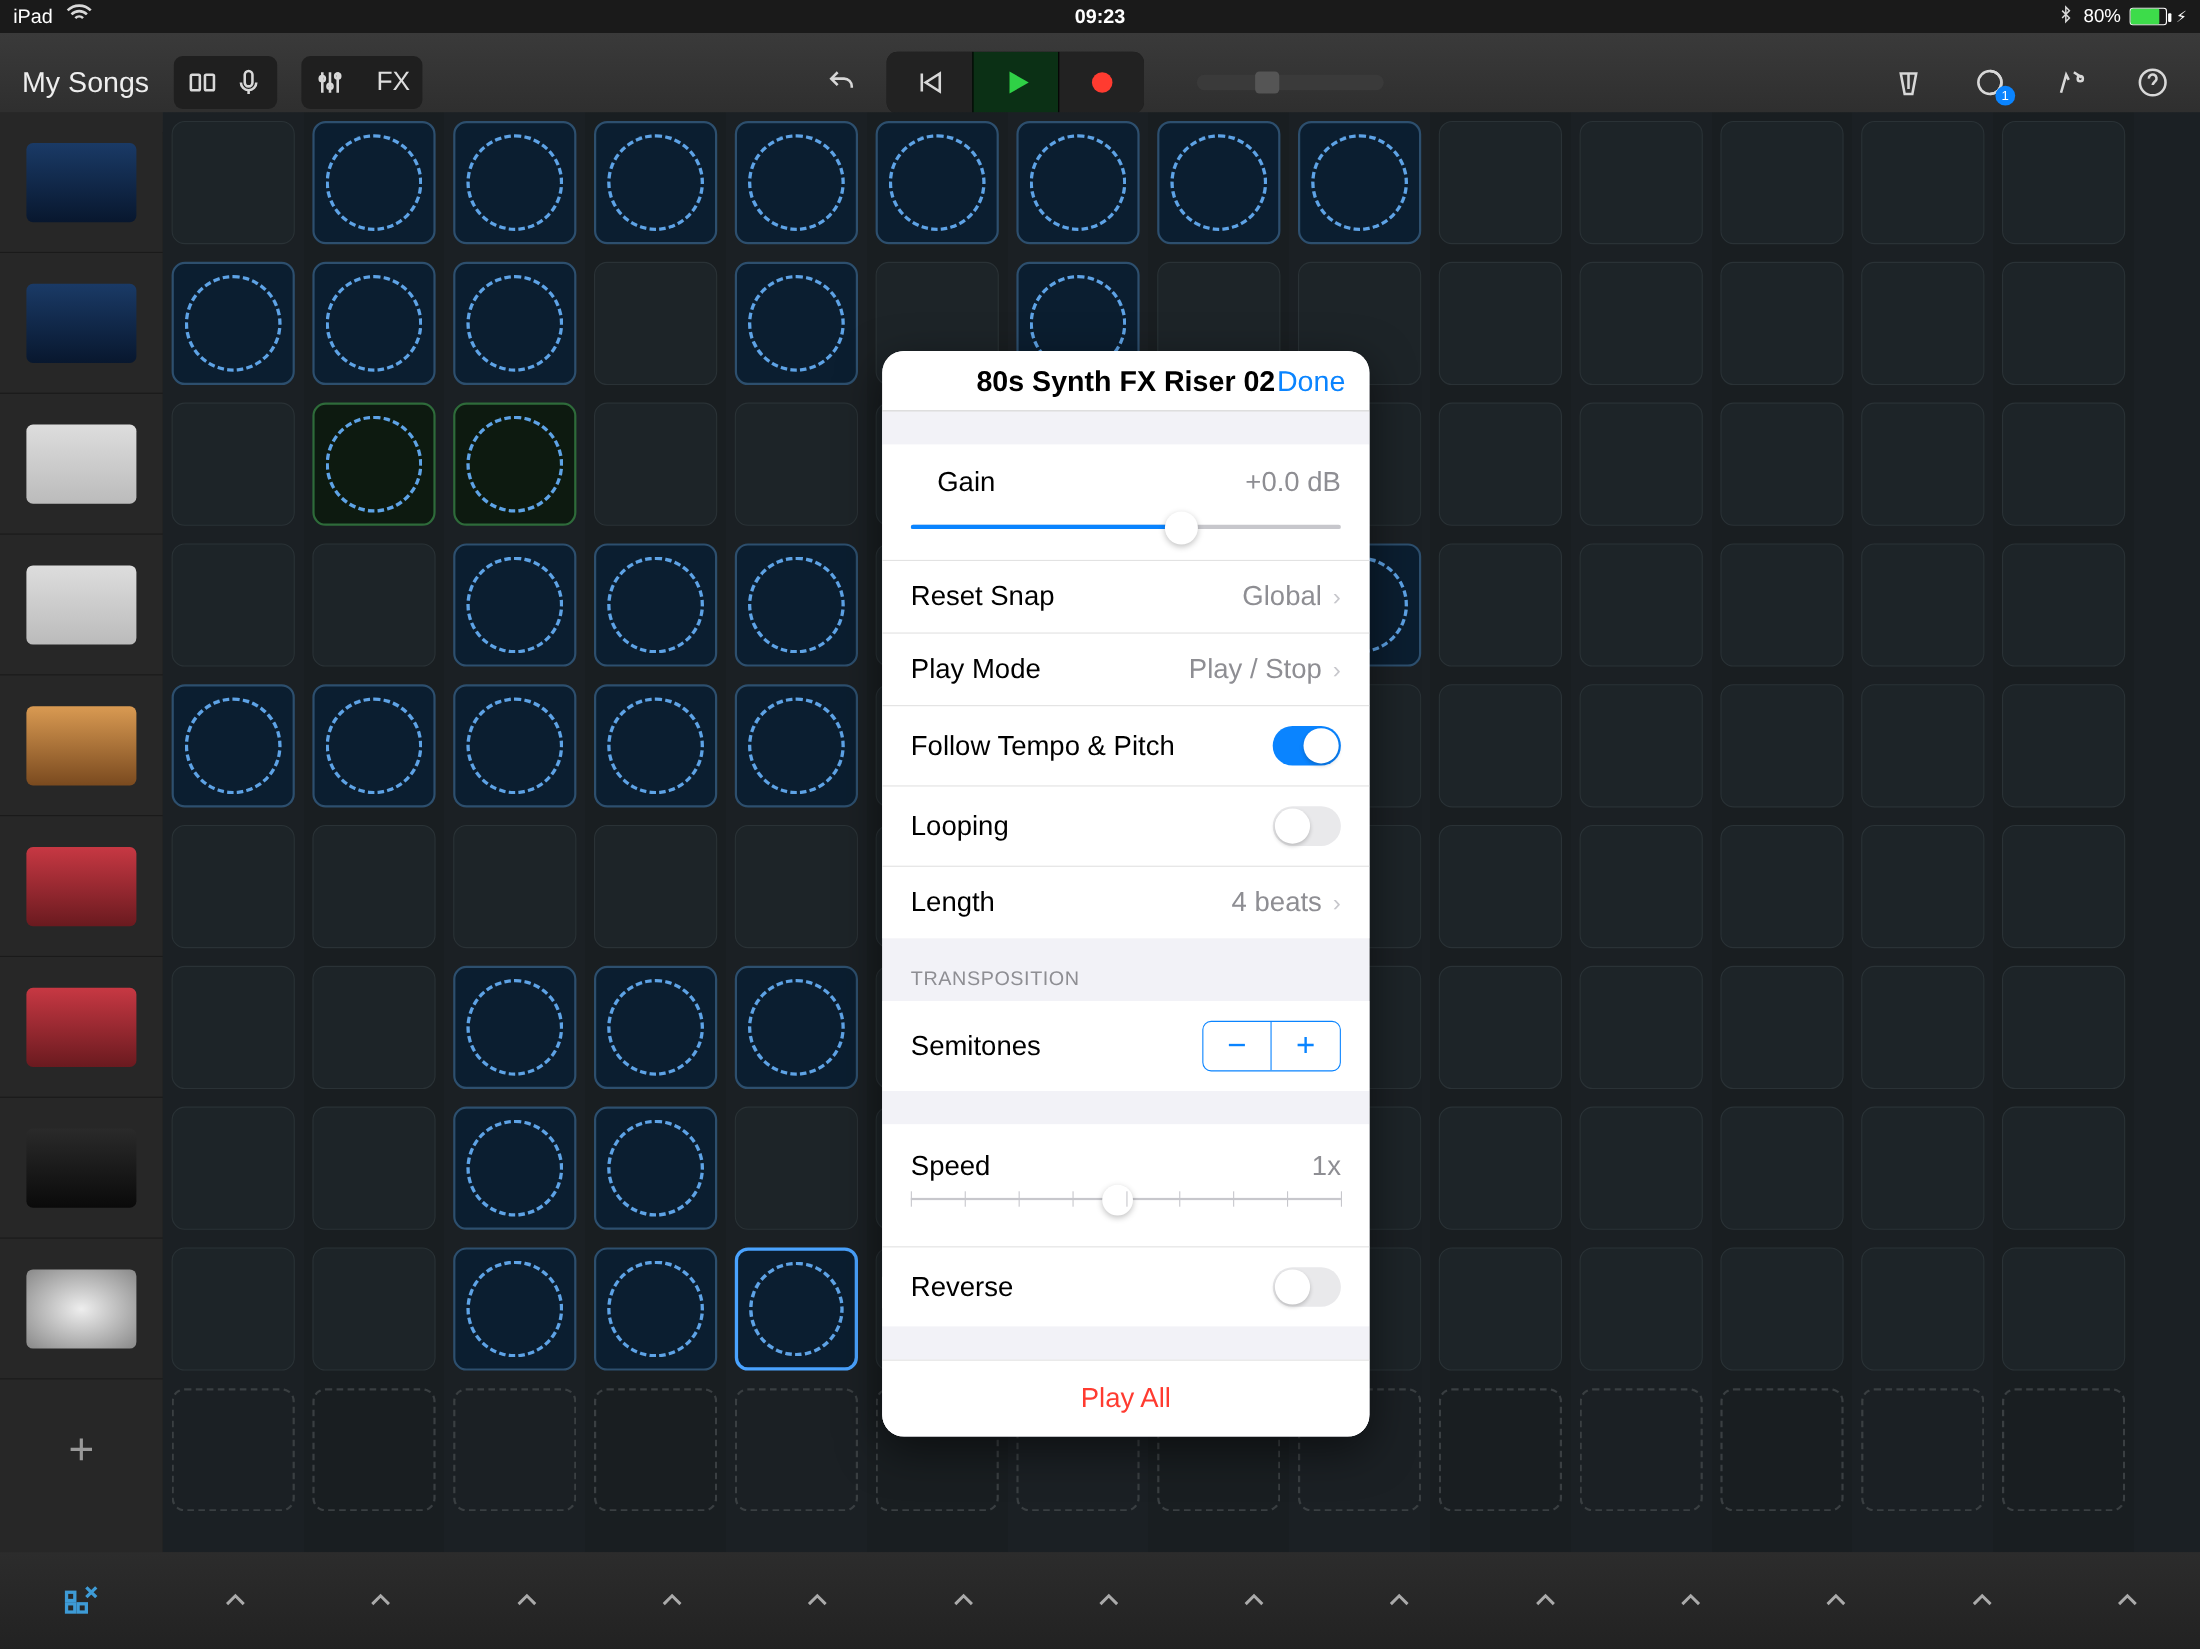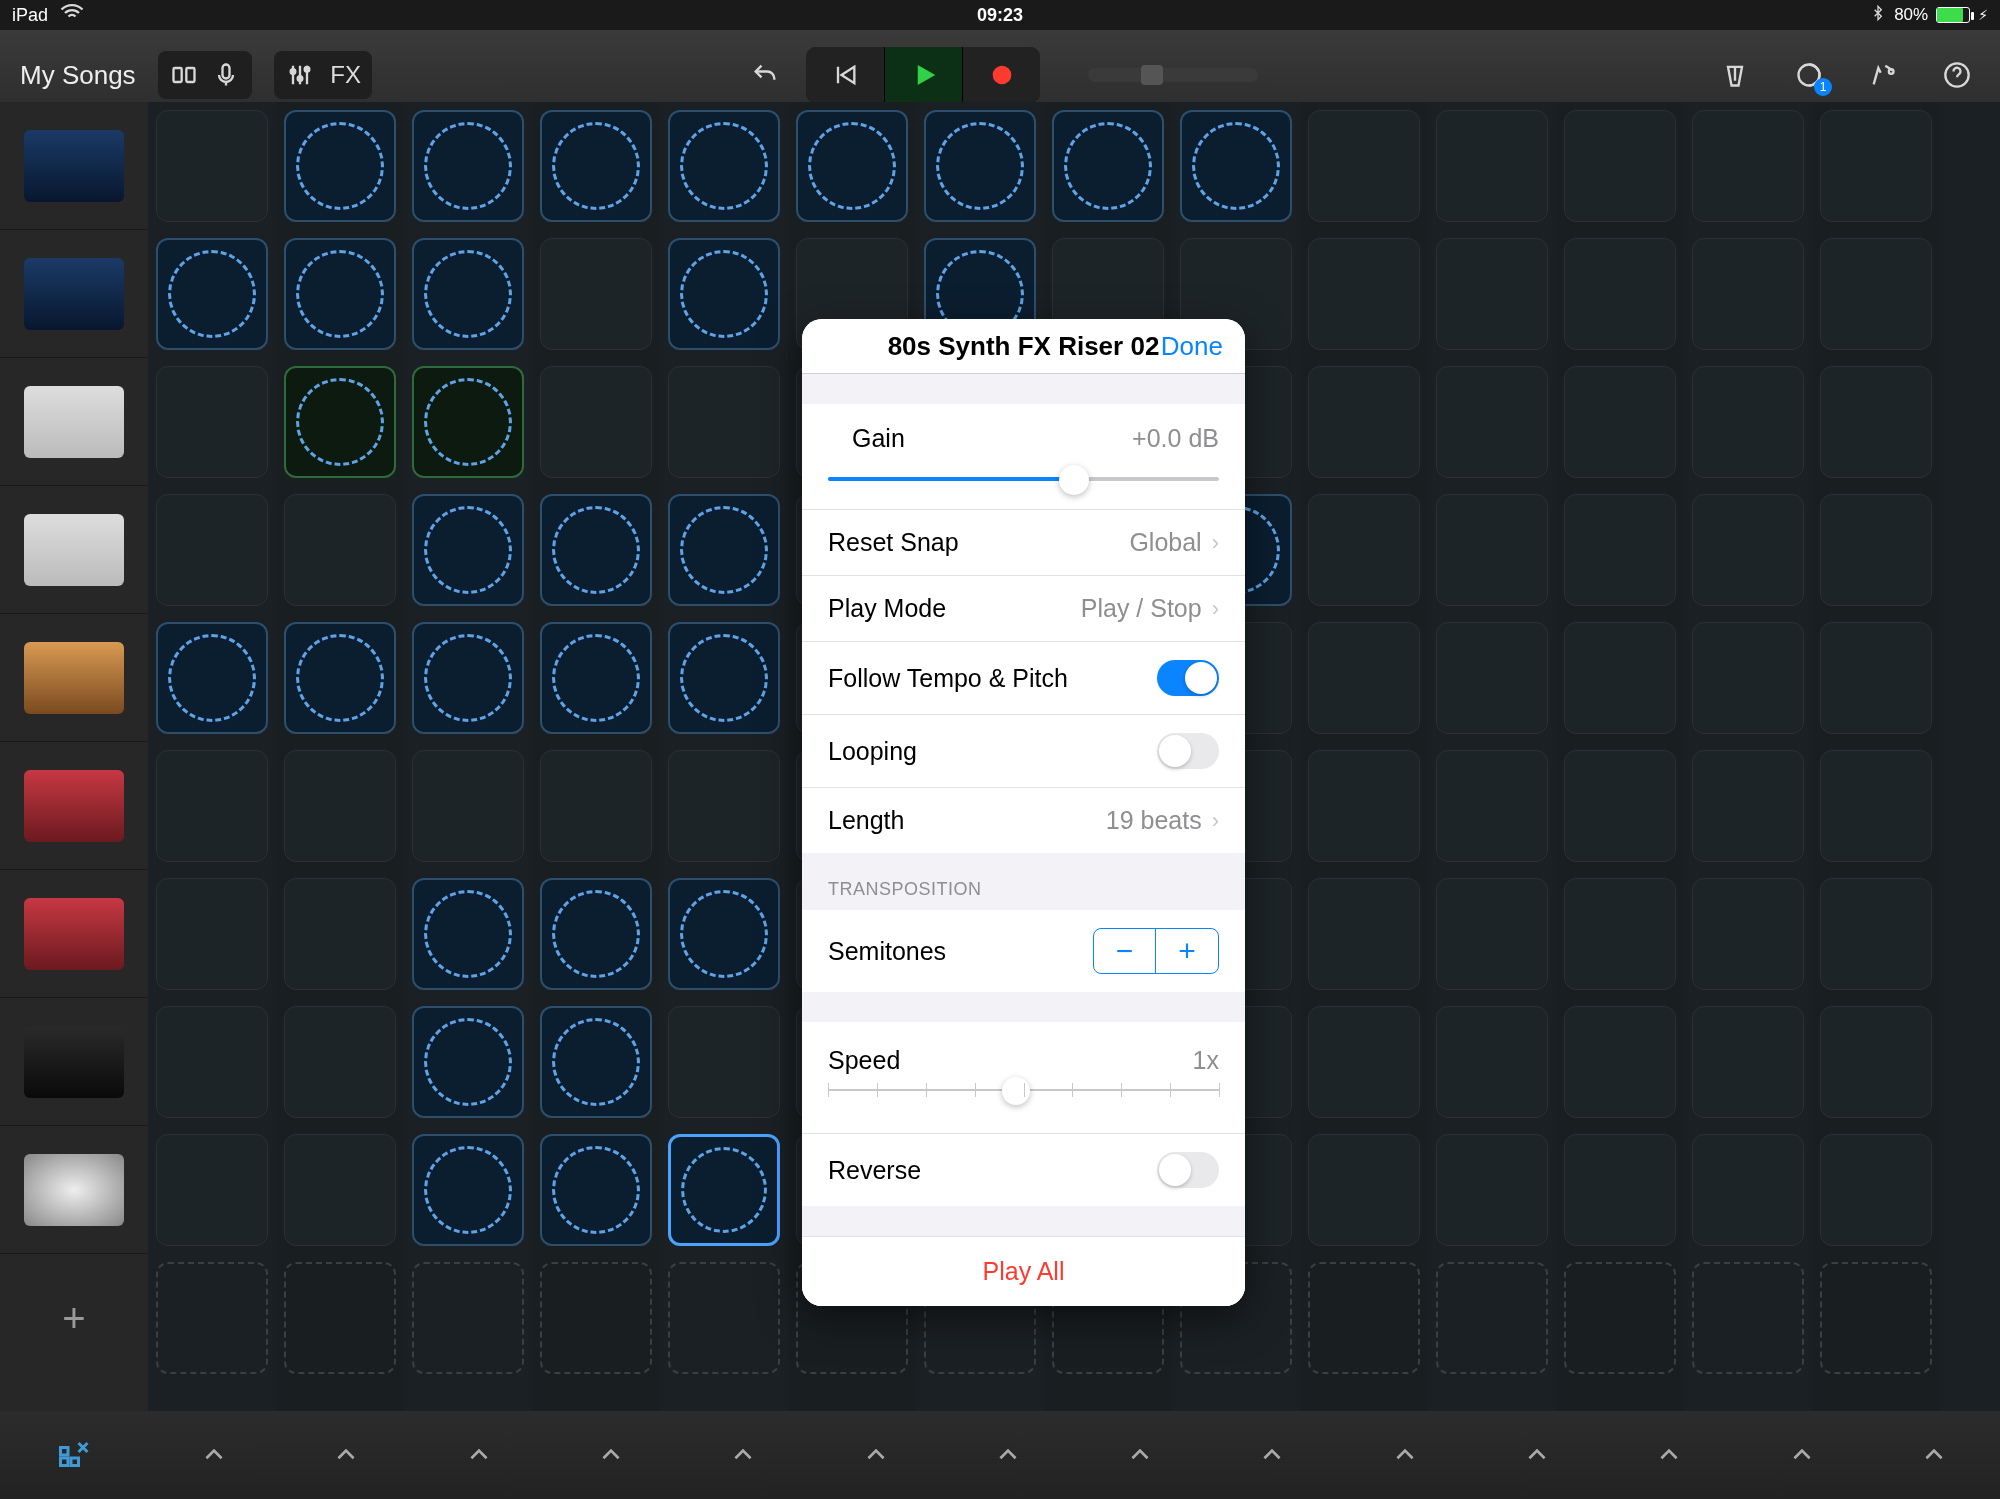--- a/index.html
+++ b/index.html
@@ -23,21 +23,21 @@
   .tb-group .tb-btn{ width:40px; height:40px;}
   .tb-center { position:absolute; left:50%; transform:translateX(-50%); display:flex; align-items:center; gap:18px; }
   .transport { display:flex; align-items:center; background:#1a1a1a; border-radius:10px; overflow:hidden; }
   .transport .t-btn { width:78px; height:56px; display:flex; align-items:center; justify-content:center; background:#222; border-left:1px solid #000; }
   .transport .t-btn:first-child{border:none;}
   .transport .play{ background:#0b3015; }
   .progress { width:170px; height:14px; background:#3a3a3a; border-radius:7px; position:relative; margin-left:30px;}
   .progress-knob { position:absolute; left:53px; top:-3px; width:22px; height:20px; background:#555; border-radius:4px; }
   .tb-right { margin-left:auto; display:flex; align-items:center; gap:28px; }
   .loop-badge { position:absolute; bottom:2px; right:0; background:#0a84ff; color:#fff; font-size:12px; width:18px; height:18px; border-radius:9px; display:flex; align-items:center; justify-content:center; }
-  .fx-label{ font-size:24px; color:#ddd; margin-left:4px;}
+  .fx-label{ font-size:24px; color:#ddd; margin-left:16px;}
   .time-snap-tip{ position:absolute; top:104px; right:14px; background:#333; color:#ddd; font-size:18px; padding:6px 14px; border-radius:6px; }
 
   
   .tracks { position:absolute; top:102px; left:0; right:0; bottom:88px; display:flex; }
   .track-headers { width:148px; background:#272727; display:flex; flex-direction:column; }
   .track-header { height:128px; border-bottom:1px solid #1a1a1a; display:flex; align-items:center; justify-content:center; }
   .add-track { height:128px; display:flex; align-items:center; justify-content:center; font-size:40px; color:#999; }
   .instr { width:100px; height:72px; border-radius:6px; }
 
   
@@ -594,21 +594,21 @@
       </div>
       <div class="row-line">
         <span>Looping</span>
         <div class="switch" id="sw-loop">
             <div class="knob"></div>
           </div>
       </div>
       <div class="row-line">
         <span>Length</span>
         <span class="val">
-            <span>19 beats</span>
+            <span>4 beats</span>
             <span class="chev">›</span>
           </span>
       </div>
     </div>
     <div class="section-title">TRANSPOSITION</div>
     <div class="section">
       <div class="row-line" style="border-top:none">
         <span>Semitones</span>
         <div class="stepper">
           <div>−</div>

